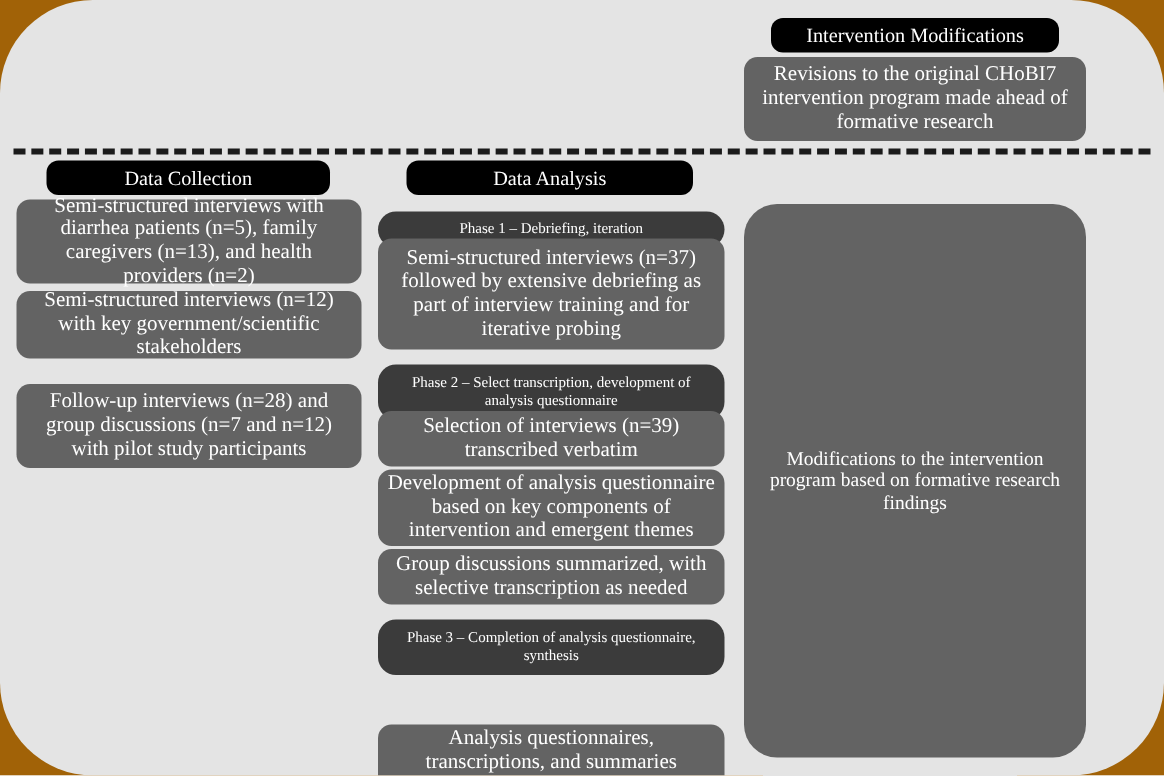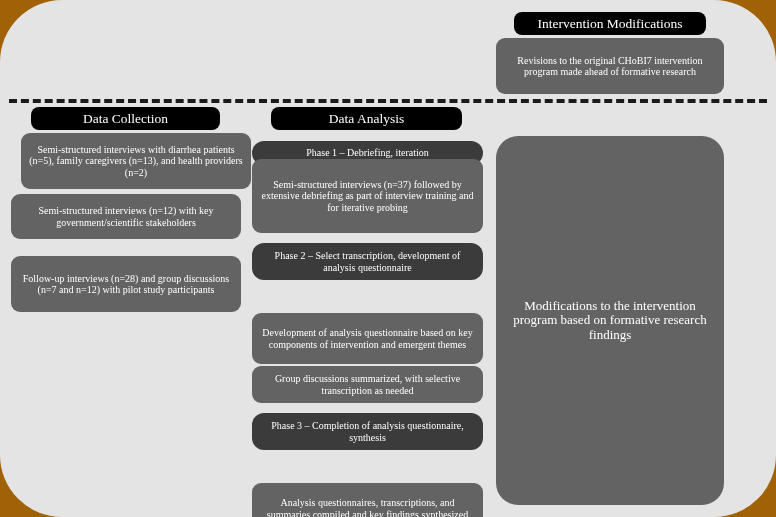--- a/index.html
+++ b/index.html
@@ -58,21 +58,21 @@
   }
   .node-phase {
     background: #3b3b3b;
     border-radius: 12px;
     font-size: 10px;
     margin-top: 8px;
   }
   .node-body {
     background: #636363;
     border-radius: 9px;
-    font-size: 10px;
+    font-size: 14px;
   }
   .node-tall {
     background: #636363;
     border-radius: 22px;
     font-size: 13px;
   }
   .node span.txt {
     display: block;
     width: 100%;
   }
@@ -91,21 +91,21 @@
   <div class="node node-body" style="left:496px; top:38px; width:228px; height:56px;">
     <span class="txt">Revisions to the original CHoBI7 intervention program made ahead of formative research</span>
   </div>
 
   <div class="divider"></div>
 
   <div class="node node-header" style="left:31px; top:107px; width:189px; height:23px;">
     <span class="txt">Data Collection</span>
   </div>
 
-  <div class="node node-body" style="left:21px; top:133px; width:230px; height:56px;">
+  <div class="node node-body" style="left:11px; top:133px; width:230px; height:56px;">
     <span class="txt">Semi-structured interviews with diarrhea patients (n=5), family caregivers (n=13), and health providers (n=2)</span>
   </div>
 
   <div class="node node-body" style="left:11px; top:194px; width:230px; height:45px;">
     <span class="txt">Semi-structured interviews (n=12) with key government/scientific stakeholders</span>
   </div>
 
   <div class="node node-body" style="left:11px; top:256px; width:230px; height:56px;">
     <span class="txt">Follow-up interviews (n=28) and group discussions (n=7 and n=12) with pilot study participants</span>
   </div>
@@ -119,20 +119,23 @@
   </div>
 
   <div class="node node-body" style="left:252px; top:159px; width:231px; height:74px;">
     <span class="txt">Semi-structured interviews (n=37) followed by extensive debriefing as part of interview training and for iterative probing</span>
   </div>
 
   <div class="node node-phase" style="left:252px; top:235px; width:231px; height:37px;">
     <span class="txt">Phase 2 – Select transcription, development of analysis questionnaire</span>
   </div>
 
+  <div class="node node-body" style="left:252px; top:274px; width:231px; height:37px;">
+    <span class="txt">Selection of interviews (n=39) transcribed verbatim</span>
+  </div>
 
   <div class="node node-body" style="left:252px; top:366px; width:231px; height:37px;">
     <span class="txt">Group discussions summarized, with selective transcription as needed</span>
   </div>
 
   <div class="node node-body" style="left:252px; top:313px; width:231px; height:51px;">
     <span class="txt">Development of analysis questionnaire based on key components of intervention and emergent themes</span>
   </div>
 
   <div class="node node-phase" style="left:252px; top:405px; width:231px; height:37px;">

